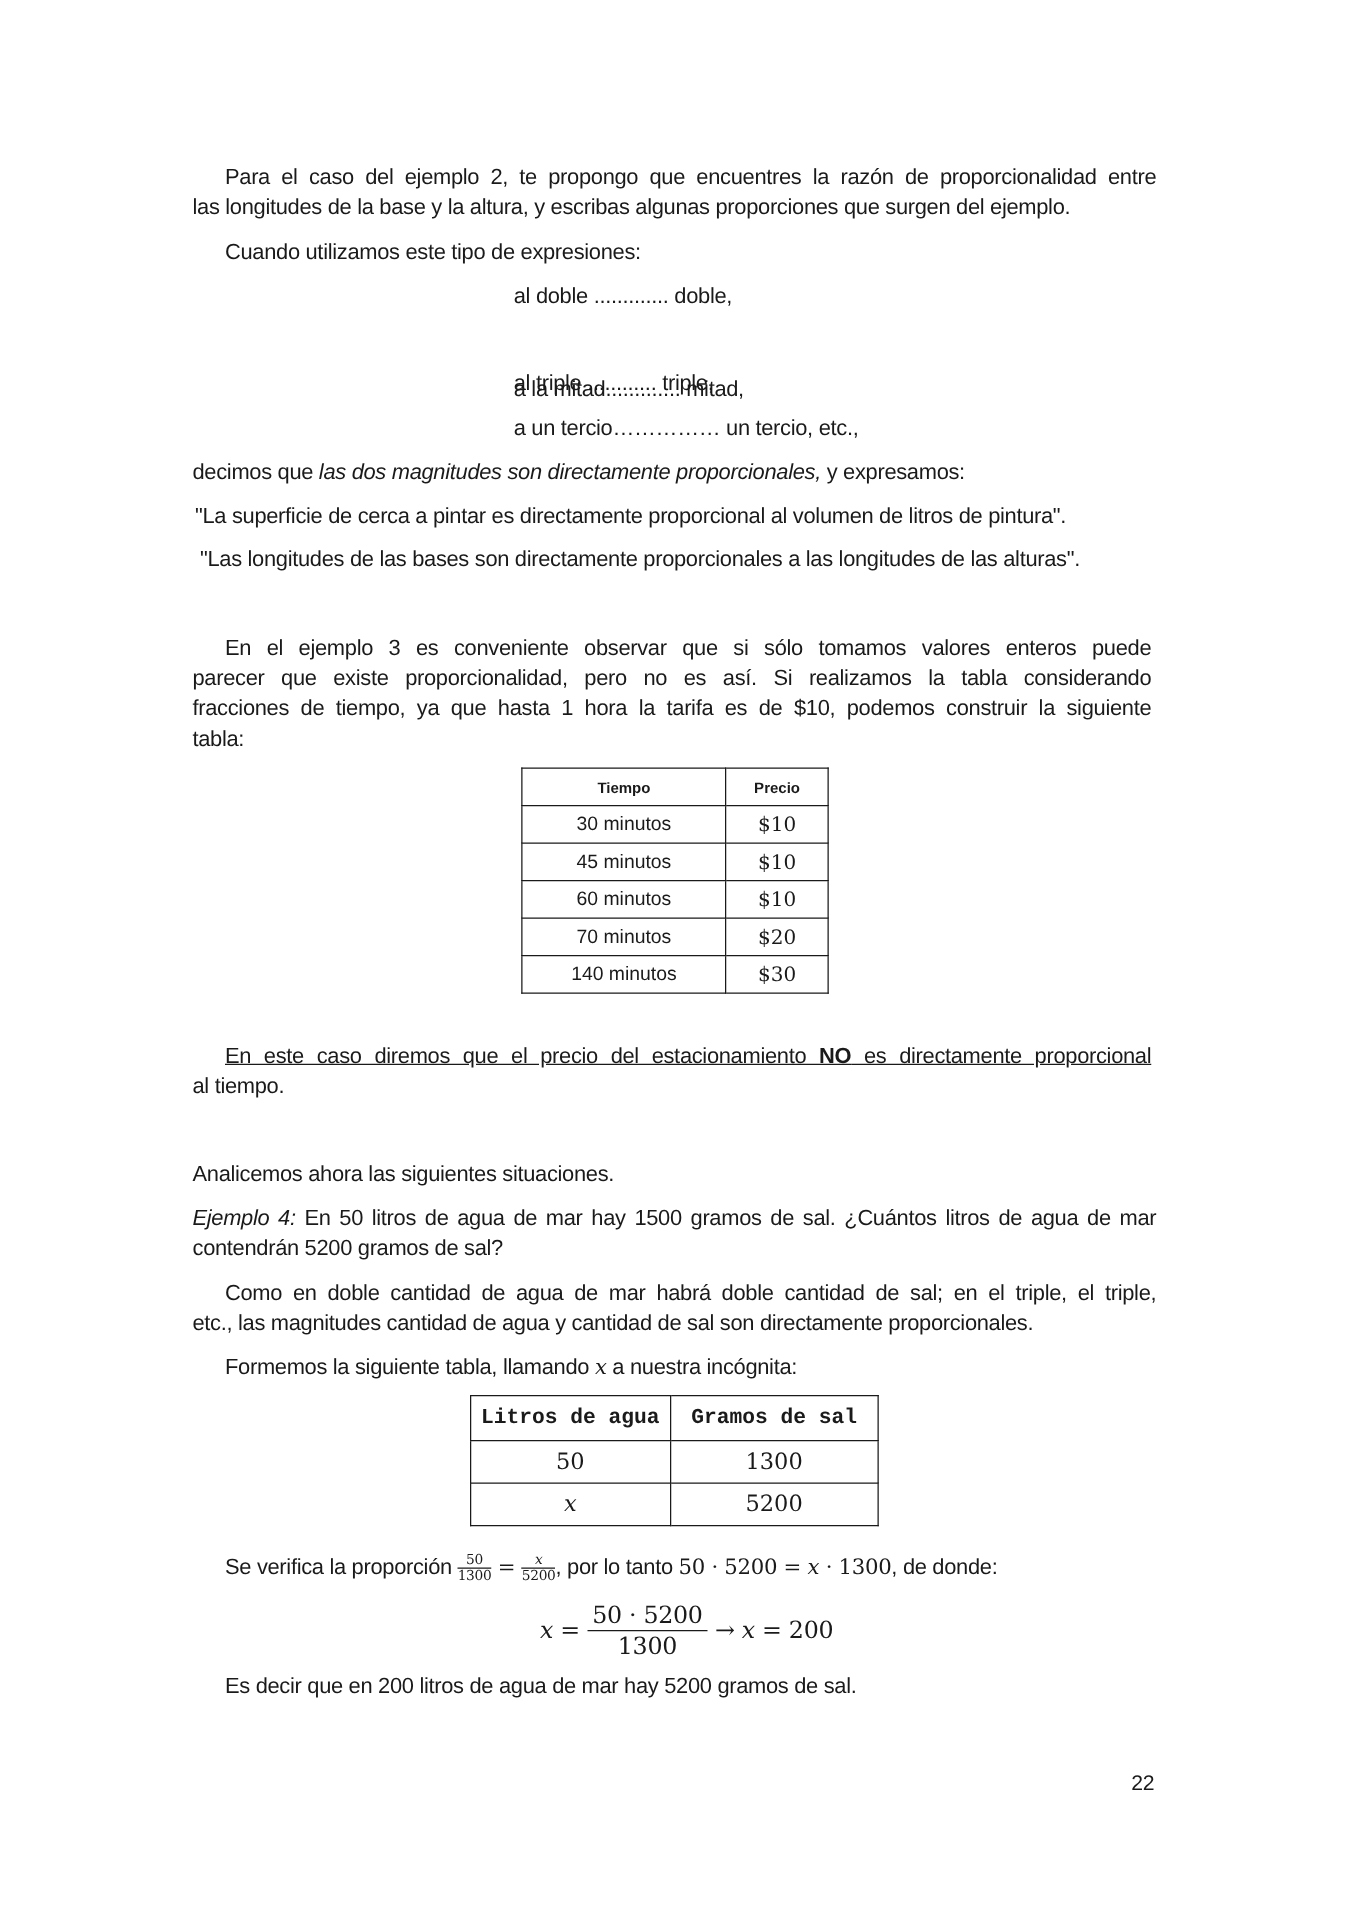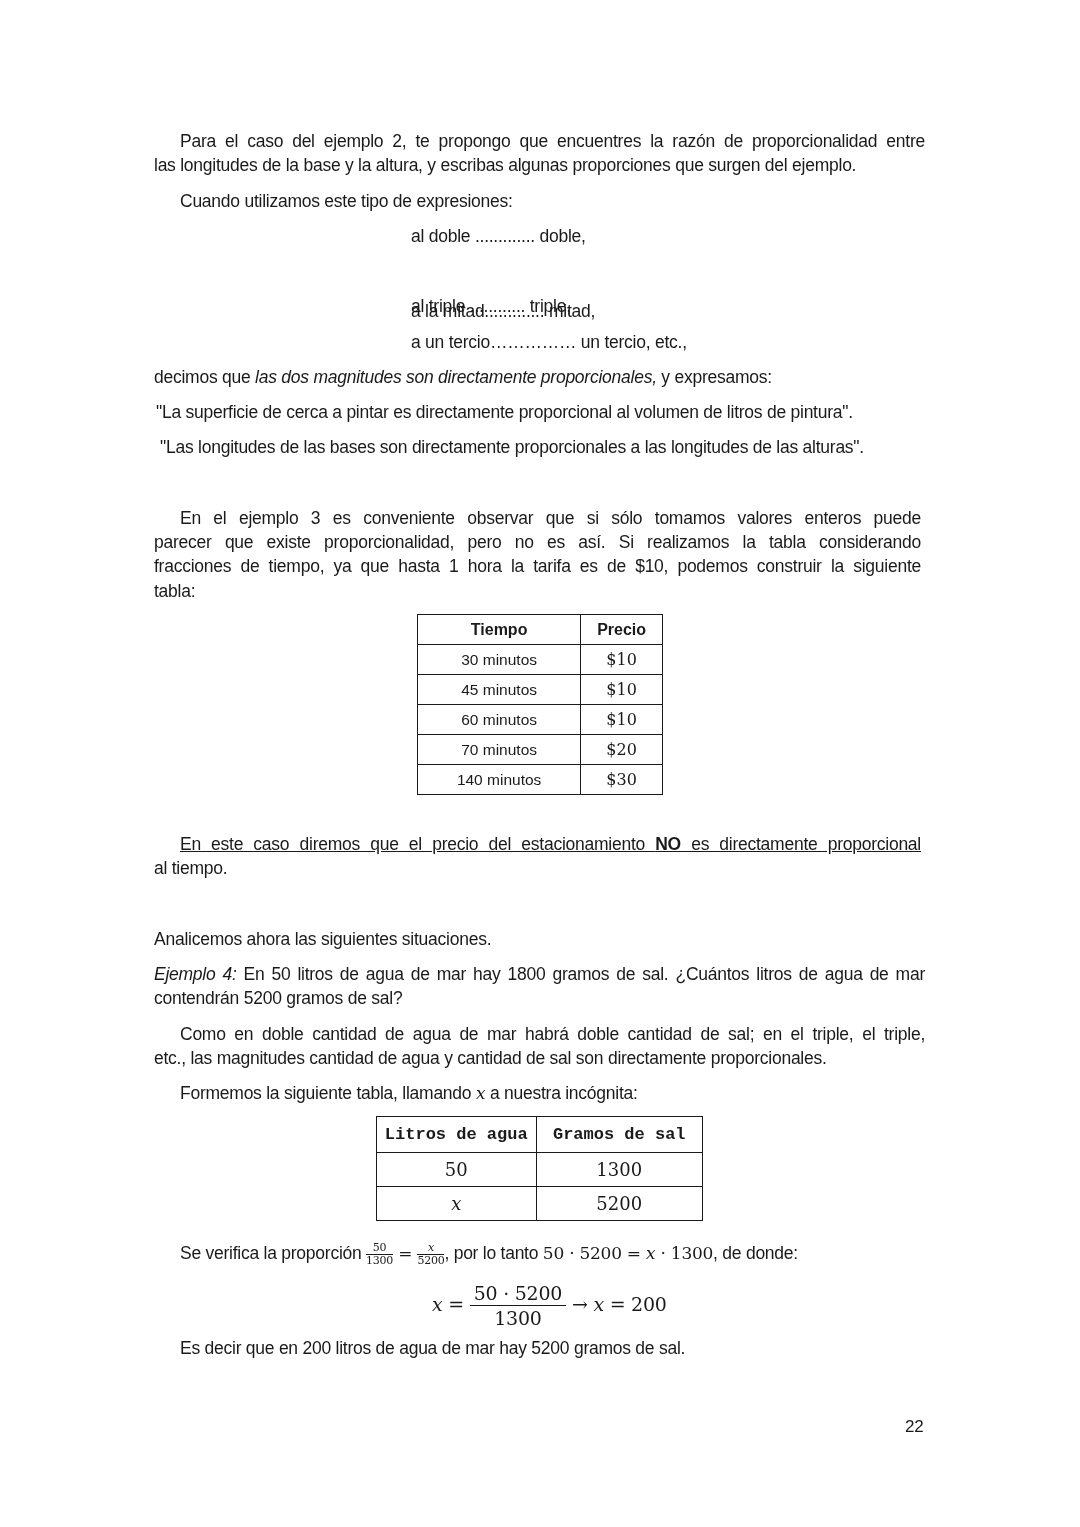--- a/index.html
+++ b/index.html
@@ -9,21 +9,21 @@
     .line { position: absolute; font-size: 17.5px; line-height: 24px; white-space: nowrap;
             letter-spacing: -0.25px; }
     .just { text-align: justify; text-align-last: justify; white-space: normal; }
     .ital { font-style: italic; }
     .bold { font-weight: bold; }
     .math { font-family: "DejaVu Serif", "Liberation Serif", serif; font-style: normal; font-size: 17px; }
     .mvar { font-family: "DejaVu Serif", "Liberation Serif", serif; font-style: italic; font-size: 17px; }
 
     table.t { position: absolute; border-collapse: collapse; }
     table.t td, table.t th { border: 1.5px solid #1a1a1a; text-align: center; padding: 0; }
-    table.t1 th { font-size: 16px; font-weight: bold; height: 29px; font-family: "Liberation Sans", sans-serif; }
+    table.t1 th { font-size: 12px; font-weight: bold; height: 29px; font-family: "Liberation Sans", sans-serif; }
     table.t1 td { font-size: 15.5px; height: 29px; font-family: "Liberation Sans", sans-serif; }
     table.t1 td.price { font-family: "DejaVu Serif", "Liberation Serif", serif; font-size: 16px; }
     table.t2 th { font-size: 17px; font-weight: bold; height: 35px; font-family: Liberation Mono, monospace; }
     table.t2 td { font-size: 18px; height: 33px; font-family: "DejaVu Serif", "Liberation Serif", serif; }
 
     .frac { display: inline-block; vertical-align: middle; text-align: center; }
     .frac .num, .frac .den { display: block; line-height: 1.1; }
     .frac.small { font-size: 11px; font-family: "DejaVu Serif", serif; }
     .frac.small .num { border-bottom: 1px solid #1a1a1a; padding: 0 1px; }
     .frac.big { font-size: 19px; font-family: "DejaVu Serif", serif; }
@@ -93,21 +93,21 @@
   </table>
 
   <div class="line just" style="left:180px; top:832px; width:741px;text-decoration:underline;">
     <span>En este caso diremos que el precio del estacionamiento </span><span class="bold">NO</span><span> es directamente proporcional</span>
   </div>
   <div class="line" style="left:154px; top:856px;">al tiempo.</div>
 
   <div class="line" style="left:154px; top:927px;">Analicemos ahora las siguientes situaciones.</div>
 
   <div class="line just" style="left:154px; top:962px; width:771px;">
-    <span class="ital">Ejemplo 4:</span><span> En 50 litros de agua de mar hay 1800 gramos de sal. ¿Cuántos litros de agua de mar</span>
+    <span class="ital">Ejemplo 4:</span><span> En 50 litros de agua de mar hay 1500 gramos de sal. ¿Cuántos litros de agua de mar</span>
   </div>
   <div class="line" style="left:154px; top:986px;">contendrán 5200 gramos de sal?</div>
 
   <div class="line" style="left:154px; top:1046px;">etc., las magnitudes cantidad de agua y cantidad de sal son directamente proporcionales.</div>
   <div class="line just" style="left:180px; top:1022px; width:745px;">Como en doble cantidad de agua de mar habrá doble cantidad de sal; en el triple, el triple,</div>
 
   <div class="line" style="left:180px; top:1081px;">
     <span>Formemos la siguiente tabla, llamando </span><span class="mvar">x</span><span> a nuestra incógnita:</span>
   </div>
 

